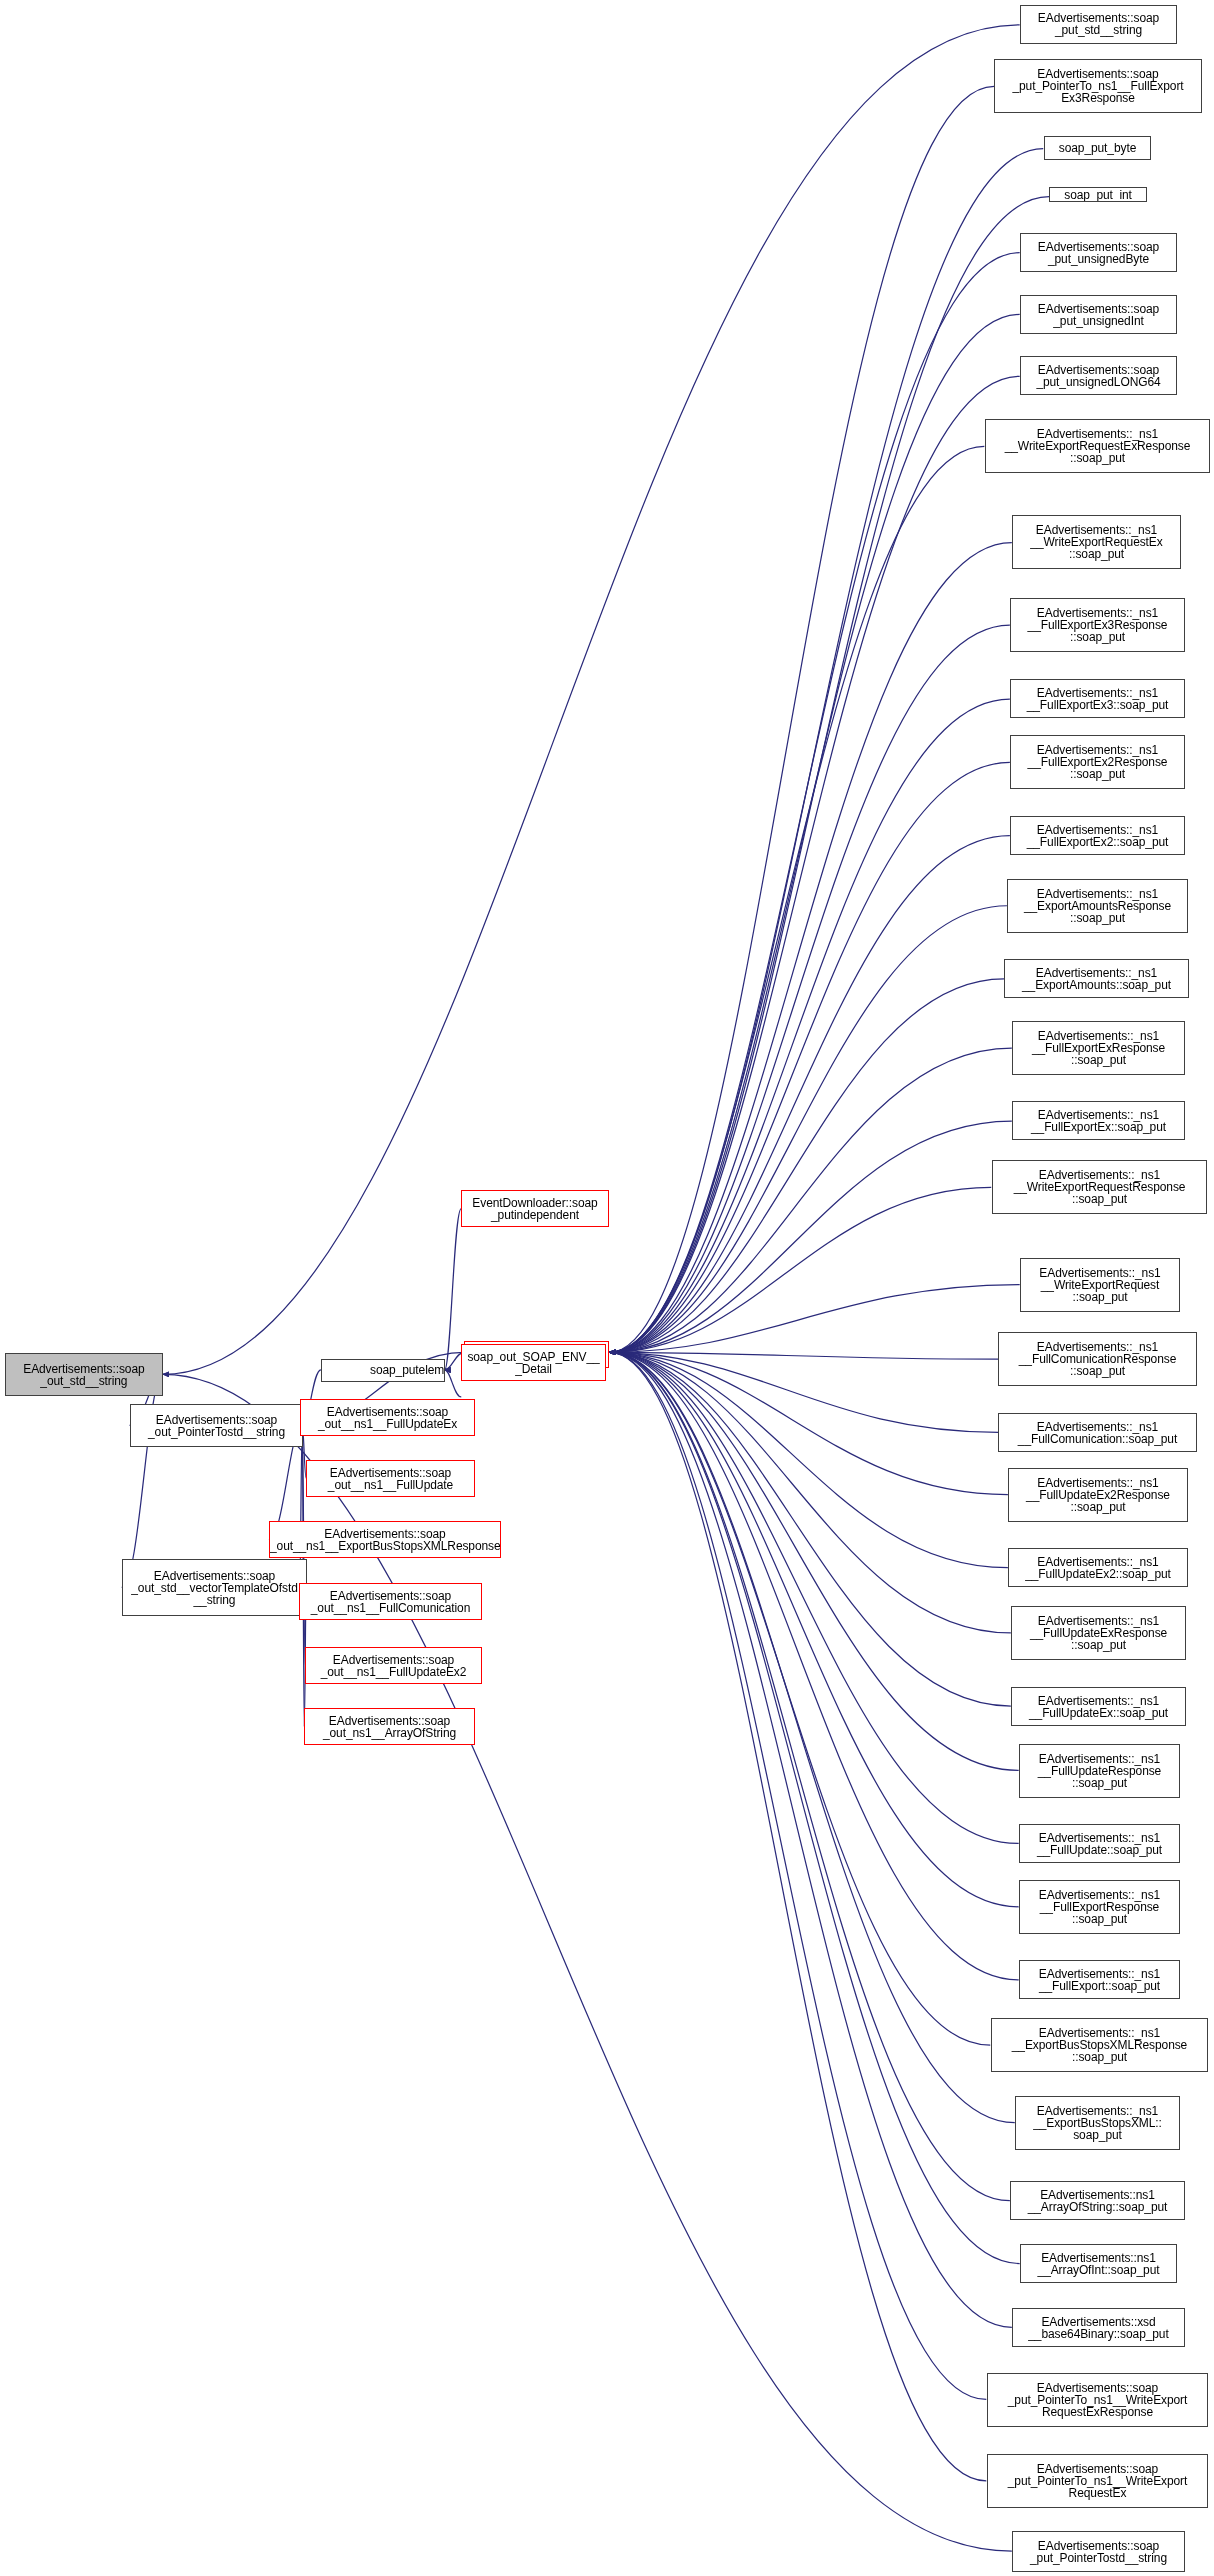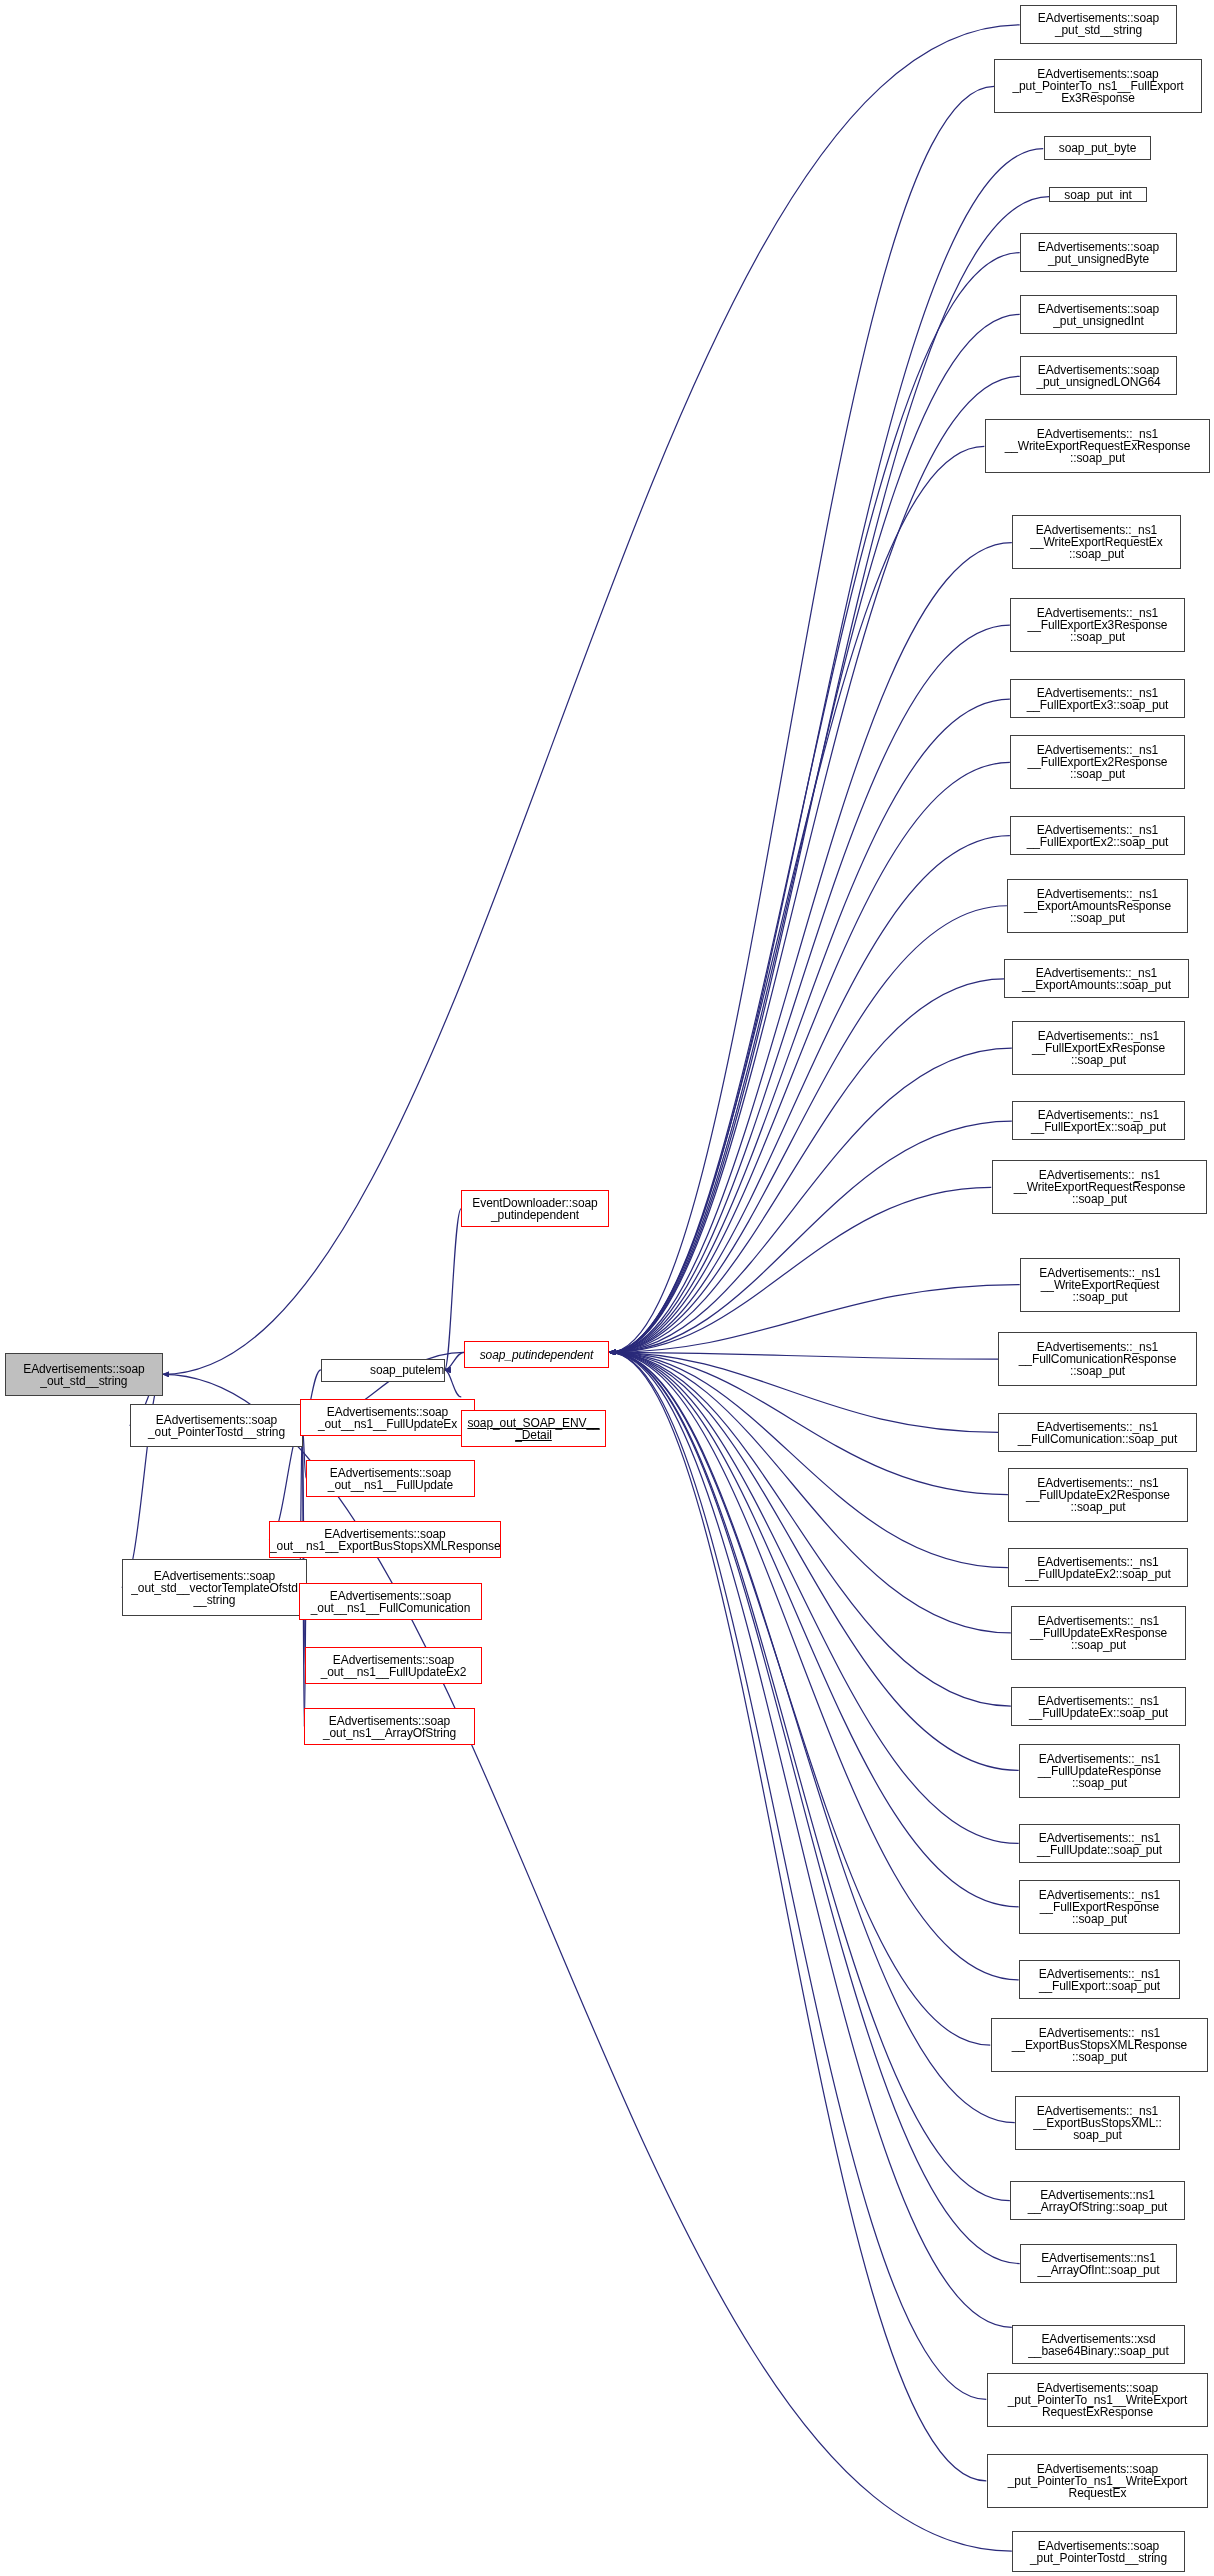--- a/index.html
+++ b/index.html
@@ -130,21 +130,21 @@
 _out__ns1__ExportBusStopsXMLResponse</span></div>
     <div class="node redborder" style="left: 299px; top: 1583px; width: 183px; height: 37px;"><span class="node-label">EAdvertisements::soap
 _out__ns1__FullComunication</span></div>
     <div class="node redborder" style="left: 305px; top: 1647px; width: 177px; height: 37px;"><span class="node-label">EAdvertisements::soap
 _out__ns1__FullUpdateEx2</span></div>
     <div class="node redborder" style="left: 304px; top: 1708px; width: 171px; height: 37px;"><span class="node-label">EAdvertisements::soap
 _out_ns1__ArrayOfString</span></div>
     <div class="node redborder" style="left: 461px; top: 1190px; width: 148px; height: 37px;"><span class="node-label">EventDownloader::soap
 _putindependent</span></div>
     <div class="node redborder" style="left: 464px; top: 1341px; width: 145px; height: 27px; font-style: italic;"><span class="node-label">soap_putindependent</span></div>
-    <div class="node redborder" style="left: 461px; top: 1410px; width: 145px; height: 37px; text-decoration: underline;"><span class="node-label">soap_out_SOAP_ENV__
+    <div class="node redborder" style="left: 461px; top: 1344px; width: 145px; height: 37px;"><span class="node-label">soap_out_SOAP_ENV__
 _Detail</span></div>
     <div class="node" style="left: 1020px; top: 4.9px; width: 157px; height: 39px;"><span class="node-label">EAdvertisements::soap
 _put_std__string</span></div>
     <div class="node" style="left: 994px; top: 59px; width: 208px; height: 54px;"><span class="node-label">EAdvertisements::soap
 _put_PointerTo_ns1__FullExport
 Ex3Response</span></div>
     <div class="node" style="left: 1044px; top: 136px; width: 107px; height: 23.6px; justify-content: center;"><span class="node-label">soap_put_byte</span></div>
     <div class="node" style="left: 1049px; top: 187px; width: 98px; height: 15px;"><span class="node-label">soap_put_int</span></div>
     <div class="node" style="left: 1020px; top: 233px; width: 157px; height: 39px;"><span class="node-label">EAdvertisements::soap
 _put_unsignedByte</span></div>
@@ -212,21 +212,21 @@
     <div class="node" style="left: 991px; top: 2018px; width: 217px; height: 54px;"><span class="node-label">EAdvertisements::_ns1
 __ExportBusStopsXMLResponse
 ::soap_put</span></div>
     <div class="node" style="left: 1015px; top: 2096px; width: 165px; height: 54px;"><span class="node-label">EAdvertisements::_ns1
 __ExportBusStopsXML::
 soap_put</span></div>
     <div class="node" style="left: 1010px; top: 2181px; width: 175px; height: 39px;"><span class="node-label">EAdvertisements::ns1
 __ArrayOfString::soap_put</span></div>
     <div class="node" style="left: 1020px; top: 2244px; width: 157px; height: 39px;"><span class="node-label">EAdvertisements::ns1
 __ArrayOfInt::soap_put</span></div>
-    <div class="node" style="left: 1012px; top: 2308px; width: 173px; height: 39px; margin-top: 17px;"><span class="node-label">EAdvertisements::xsd
+    <div class="node" style="left: 1012px; top: 2308px; width: 173px; height: 39px;"><span class="node-label">EAdvertisements::xsd
 __base64Binary::soap_put</span></div>
     <div class="node" style="left: 987px; top: 2373px; width: 221px; height: 54px;"><span class="node-label">EAdvertisements::soap
 _put_PointerTo_ns1__WriteExport
 RequestExResponse</span></div>
     <div class="node" style="left: 987px; top: 2454px; width: 221px; height: 54px;"><span class="node-label">EAdvertisements::soap
 _put_PointerTo_ns1__WriteExport
 RequestEx</span></div>
     <div class="node" style="left: 1012px; top: 2531px; width: 173px; height: 41px;"><span class="node-label">EAdvertisements::soap
 _put_PointerTostd__string</span></div>
   </div>

